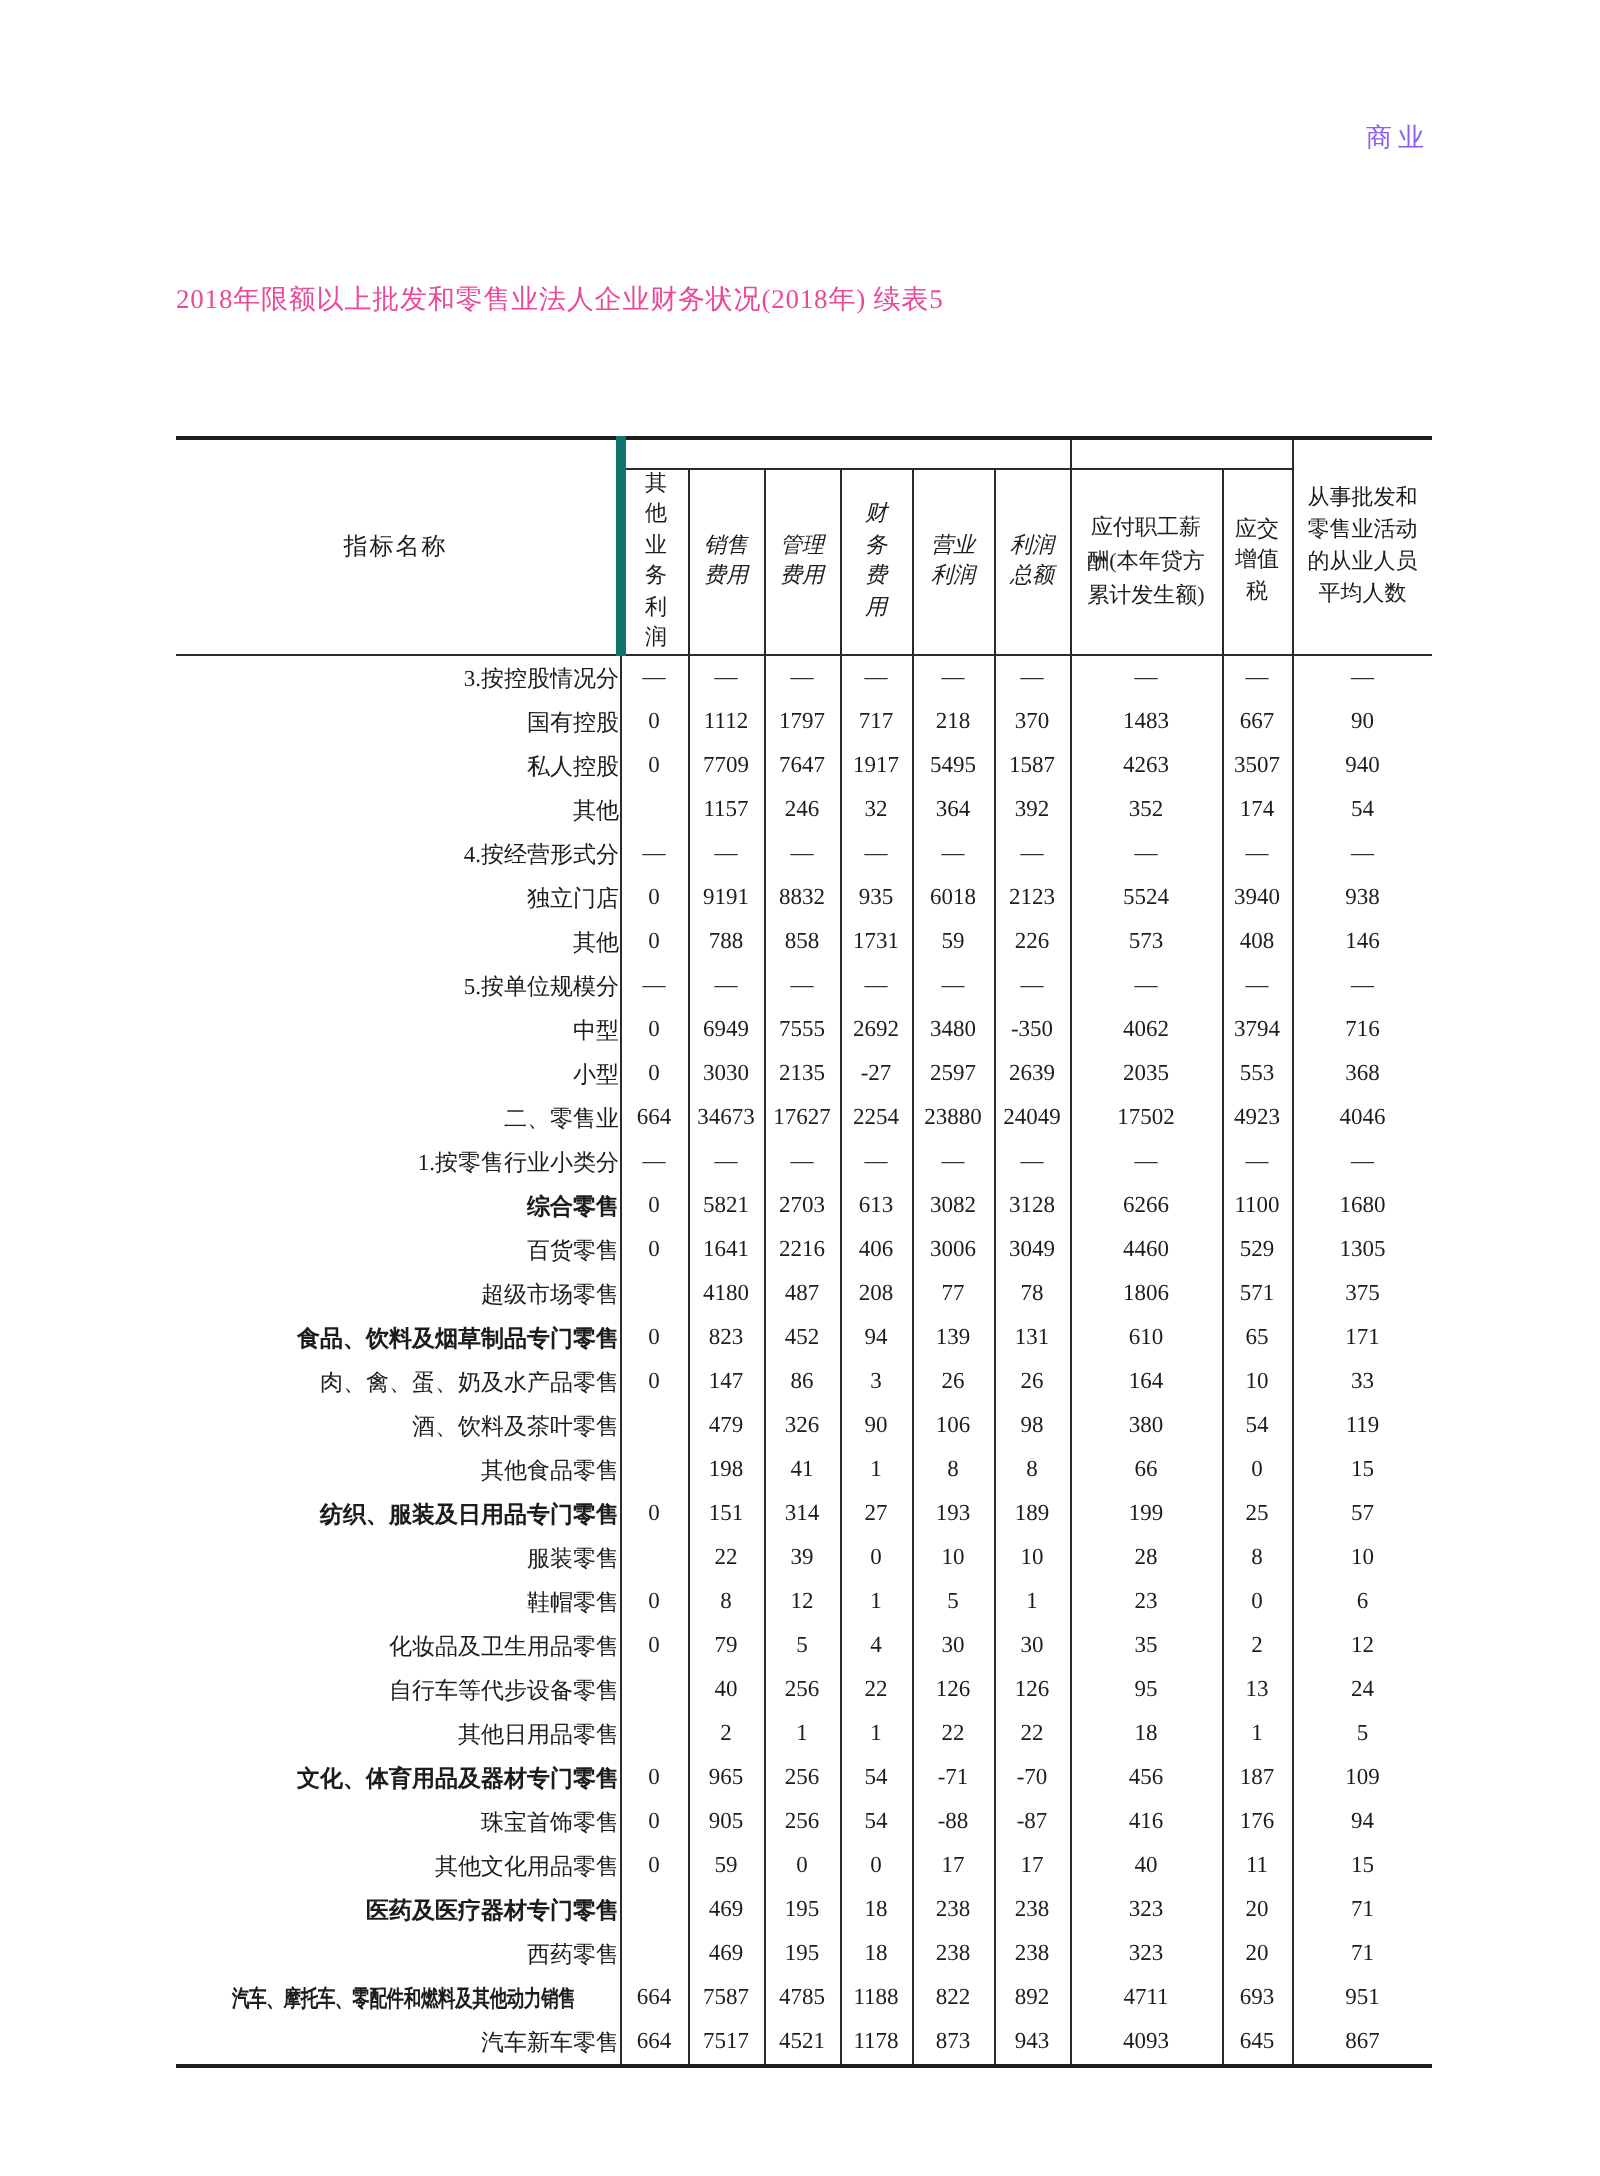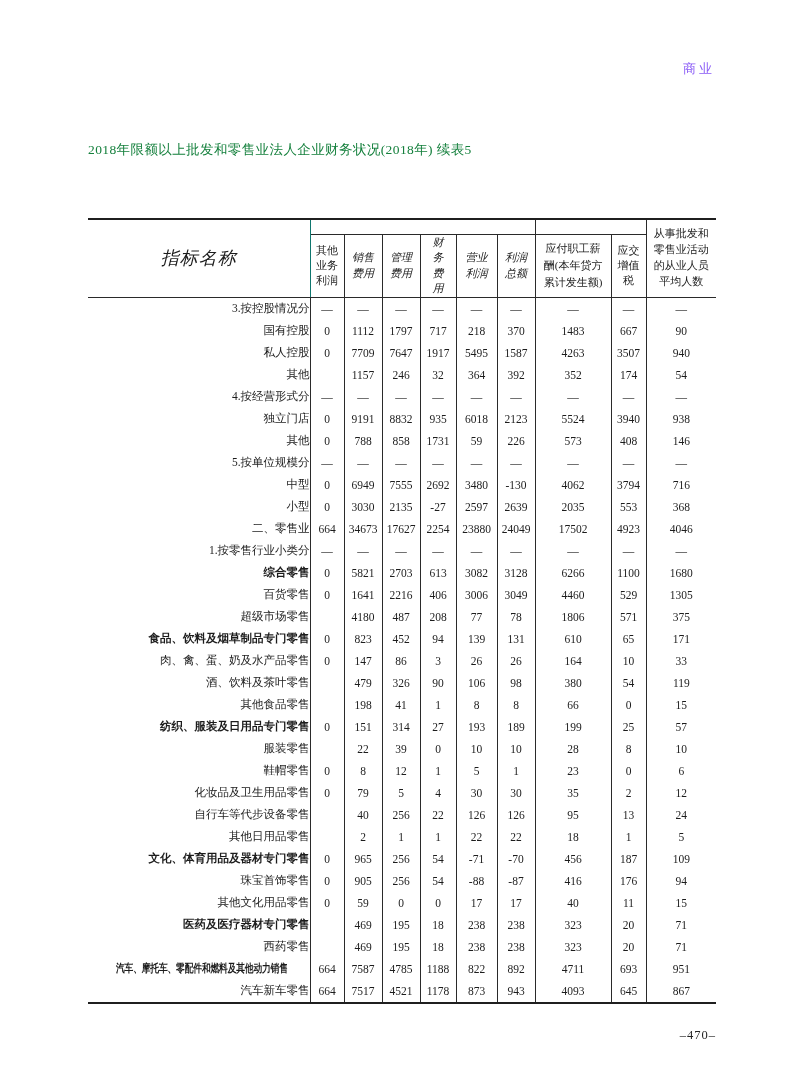--- a/index.html
+++ b/index.html
@@ -4,32 +4,32 @@
 <style>
   html,body{margin:0;padding:0;background:#ffffff;}
   .page{
     position:relative;width:800px;height:1088px;background:#ffffff;overflow:hidden;
     font-family:"Liberation Serif","DejaVu Serif",serif;color:#1c1c1c;
   }
   .corner-label{
     position:absolute;top:60px;left:683px;font-size:13px;letter-spacing:3px;color:#8b5cf6;
   }
   .doc-title{
-    position:absolute;top:141px;left:88px;font-size:13.5px;letter-spacing:0.4px;color:#15803d;
+    position:absolute;top:141px;left:88px;font-size:13.5px;letter-spacing:0.4px;color:#ec4899;
     white-space:nowrap;
   }
   table.stat-table{
     position:absolute;top:218px;left:88px;width:628px;
     border-collapse:collapse;table-layout:fixed;
     border-top:2px solid #1f1f1f;border-bottom:2px solid #1f1f1f;
   }
   .stat-table th,.stat-table td{font-weight:normal;padding:0;overflow:hidden;}
   
   thead th{font-size:11px;line-height:1.4;text-align:center;vertical-align:middle;color:#1c1c1c;}
-  th.h-ind{border-right:1px solid #0f766e;border-bottom:1px solid #2a2a2a;font-size:18px;letter-spacing:1px;font-style:italic;}
+  th.h-ind{border-right:5px solid #0f766e;border-bottom:1px solid #2a2a2a;font-size:12px;letter-spacing:1px;}
   th.grp{height:14px;border-bottom:1px solid #2a2a2a;}
   th.g1{border-right:1px solid #2a2a2a;}
   th.g2{border-right:1px solid #2a2a2a;}
   th.h-col{height:60px;border-right:1px solid #2a2a2a;border-bottom:1px solid #2a2a2a;padding:0 5px;}
   th.hc0{padding:0 5px;}
   th.hc1,th.hc2,th.hc3,th.hc4,th.hc5{padding:0 7px;font-style:italic;}
   th.hc6{padding:0 5px;line-height:1.55;}
   th.hc7{padding:0 6px;}
   th.h-last{border-bottom:1px solid #2a2a2a;padding:0 6px;line-height:1.45;}
   
@@ -184,21 +184,21 @@
           <td class="val vc7">—</td>
           <td class="val vc8">—</td>
         </tr>
         <tr>
           <td class="name ind0"><span>中型</span></td>
           <td class="val vc0">0</td>
           <td class="val vc1">6949</td>
           <td class="val vc2">7555</td>
           <td class="val vc3">2692</td>
           <td class="val vc4">3480</td>
-          <td class="val vc5">-130</td>
+          <td class="val vc5">-350</td>
           <td class="val vc6">4062</td>
           <td class="val vc7">3794</td>
           <td class="val vc8">716</td>
         </tr>
         <tr>
           <td class="name ind0"><span>小型</span></td>
           <td class="val vc0">0</td>
           <td class="val vc1">3030</td>
           <td class="val vc2">2135</td>
           <td class="val vc3">-27</td>
@@ -468,15 +468,14 @@
           <td class="val vc3">1178</td>
           <td class="val vc4">873</td>
           <td class="val vc5">943</td>
           <td class="val vc6">4093</td>
           <td class="val vc7">645</td>
           <td class="val vc8">867</td>
         </tr>
       </tbody>
   </table>
 
-  <div class="page-number">–470–</div>
 
 </div>
 
 </body></html>

